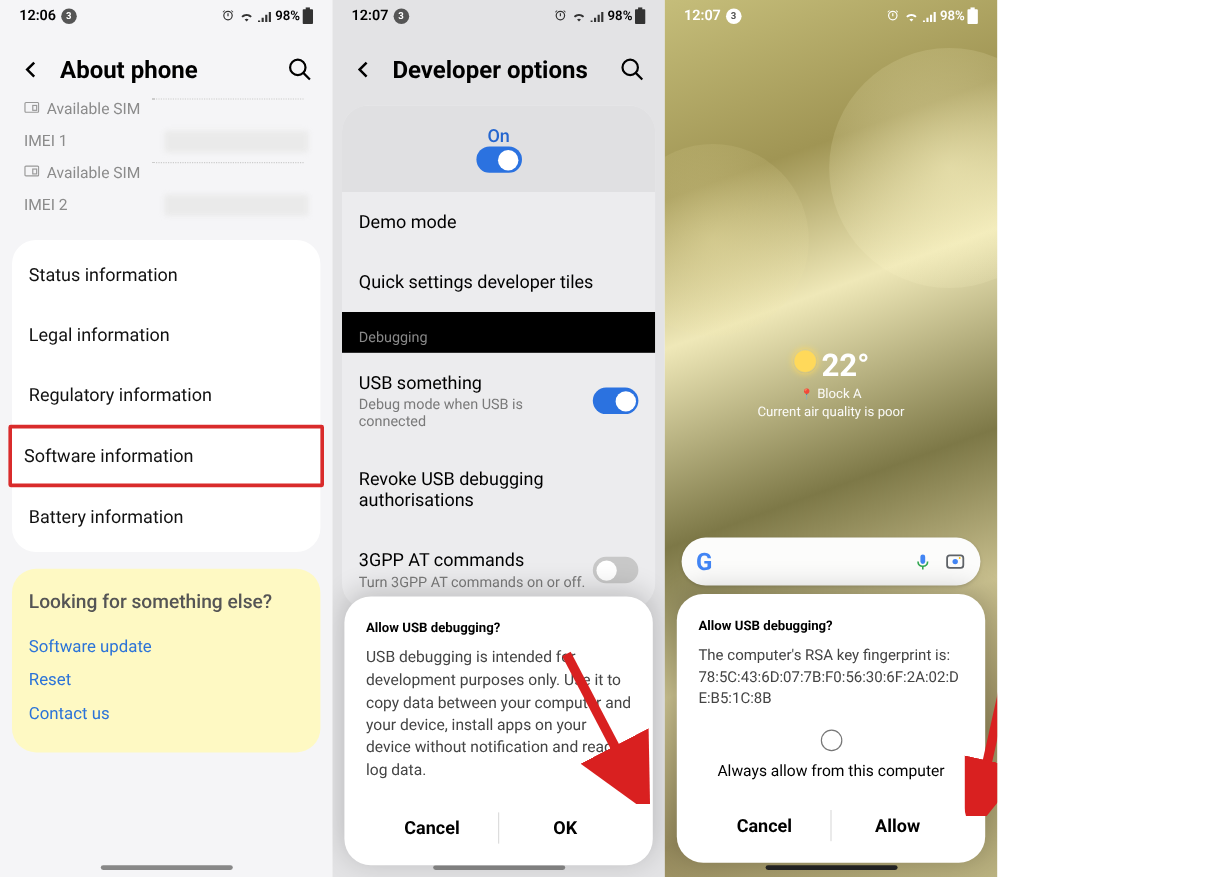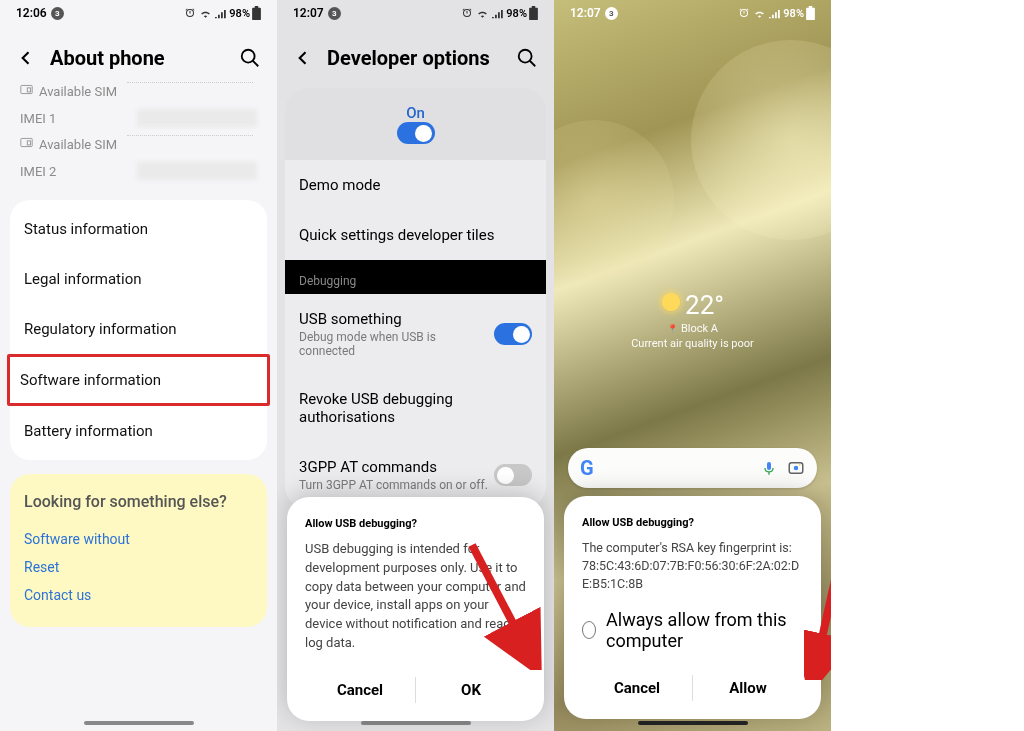--- a/index.html
+++ b/index.html
@@ -65,34 +65,34 @@
   
   
   .arrow-wrap { position:absolute; z-index:10; }
   .arrow2 { left: 180px; top: 540px; width: 90px; height: 130px; }
   .arrow3 { left: 250px; top: 490px; width: 60px; height: 190px; }
 
   
   .p3 { background: linear-gradient(160deg, #c5bd7a 0%, #a09554 20%, #efe8b8 35%, #7d7847 55%, #c8bf8e 70%, #95895c 85%, #bab280 100%); position:relative; }
   .p3 .status-bar { color:#fff; }
   .p3 .weather { position:absolute; top: 290px; width:100%; text-align:center; color:#fff; }
-  .p3 .temp { font-size: 26px; font-weight:400; }
+  .p3 .temp { font-size: 26px; font-weight:700; }
   .p3 .sun { display:inline-block; width:20px; height:20px; background: radial-gradient(circle, #ffd95a 60%, rgba(255,217,90,0) 70%); border-radius:50%; box-shadow: 0 0 6px #ffd95a; vertical-align: 2px; margin-right:4px;}
   .p3 .loc { font-size:11px; margin-top:2px; opacity:.95; }
   .p3 .air { font-size:11px; margin-top:2px; opacity:.95; }
   .pin-ic { font-size:9px; }
   
   .p3 .gbar { position:absolute; top: 448px; left:14px; right:14px; height: 40px; background:#fcfcfb; border-radius: 20px; display:flex; align-items:center; padding: 0 12px; gap:8px; box-shadow: 0 1px 3px rgba(0,0,0,.15);}
   .p3 .g-logo { font-size:20px; font-weight:700; }
   .g1{color:#4285F4}
   .p3 .gbar-right { margin-left:auto; display:flex; gap:10px; align-items:center; }
   
   .p3 .dialog { bottom: 12px; }
   .p3 .dialog-body { font-size:12.5px; }
-  .p3 .checkbox-row { display:flex; align-items:center; gap:10px; margin-top: 16px; font-size:18px; }
+  .p3 .checkbox-row { display:flex; align-items:center; gap:10px; margin-top: 16px; font-size:13px;flex-direction:column; }
   .p3 .checkbox { width:18px; height:18px; border:1.5px solid #777; border-radius:50%; }
   
   .p3 .bokeh1 { position:absolute; width:200px; height:200px; border-radius:50%; background: radial-gradient(circle, rgba(255,248,200,.5), rgba(255,248,200,0)); top: 40px; right:-60px; }
   .p3 .bokeh2 { position:absolute; width:160px; height:160px; border-radius:50%; background: radial-gradient(circle, rgba(240,230,170,.4), rgba(240,230,170,0)); top: 120px; left:-40px; }
 
   svg { display:block; }
 </style>
 </head>
 <body>
 
@@ -162,21 +162,21 @@
   <div class="card">
     <div class="list-item">Status information</div>
     <div class="list-item">Legal information</div>
     <div class="list-item">Regulatory information</div>
     <div class="list-item highlight">Software information</div>
     <div class="list-item">Battery information</div>
   </div>
 
   <div class="bottom-card">
     <div class="bottom-title">Looking for something else?</div>
-    <div class="link">Software without</div>
+    <div class="link">Software update</div>
     <div class="link">Reset</div>
     <div class="link">Contact us</div>
   </div>
 
   <div class="home-bar"></div>
 </div>
 
 <div class="phone p2">
   <div class="status-bar">
     <div class="status-left">

